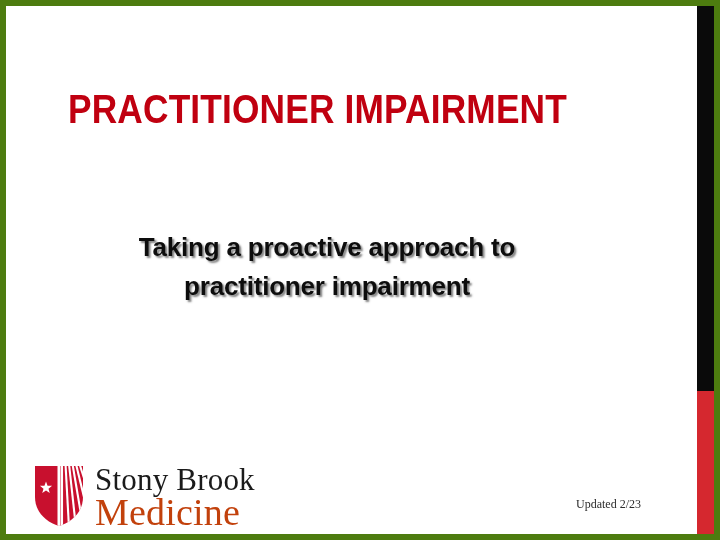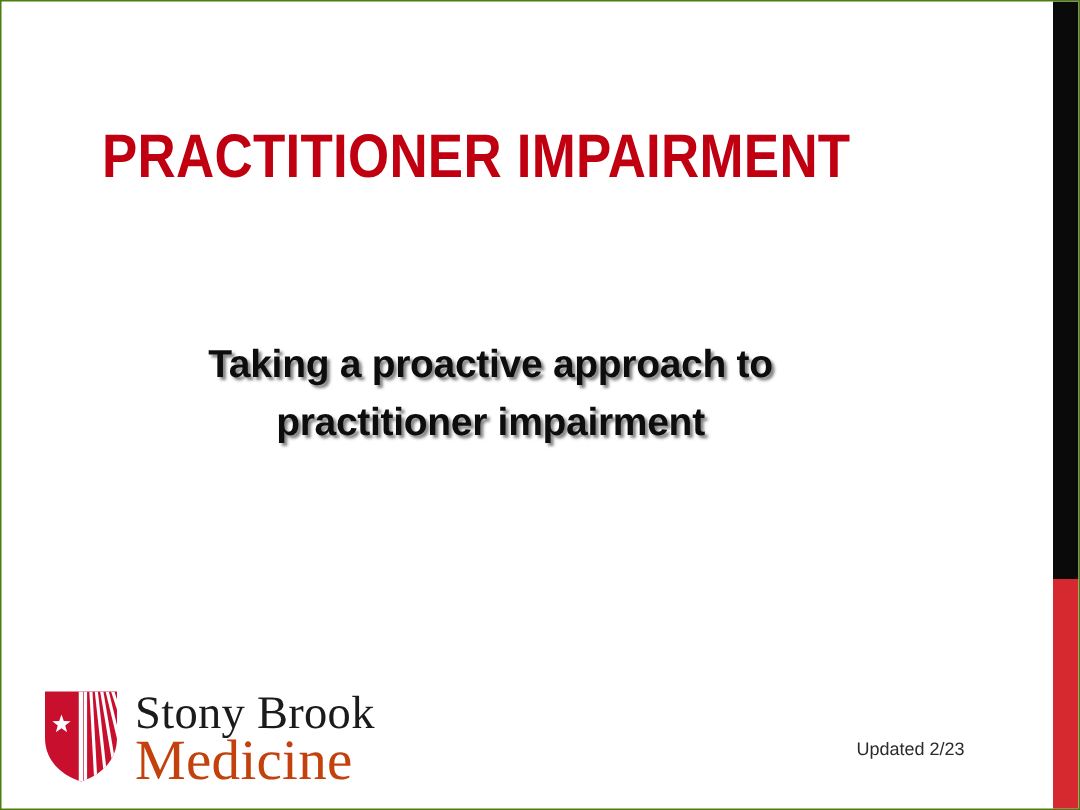--- a/index.html
+++ b/index.html
@@ -11,21 +11,21 @@
     font-family: "Liberation Sans", sans-serif;
   }
 
   .slide {
     position: relative;
     width: 720px;
     height: 540px;
     background: #ffffff;
     overflow: hidden;
     box-sizing: border-box;
-    border: 1px solid #4d7c0f;
+    border: 6px solid #4d7c0f;
   }
 
   
   .edge-bar {
     position: absolute;
     right: 0;
     width: 17px;
   }
   .edge-bar-black {
     top: 0;
@@ -110,21 +110,21 @@
     color: #c2410c;
     letter-spacing: 0.2px;
     line-height: 33px;
   }
 
   
   .updated {
     position: absolute;
     left: 570px;
     top: 491px;
-    font-family: Liberation Sans, sans-serif;
+    font-family: Liberation Serif, serif;
     font-size: 12px;
     color: #2b2b2b;
     white-space: nowrap;
   }
 </style>
 </head>
 <body>
 
 <div class="slide">
 

